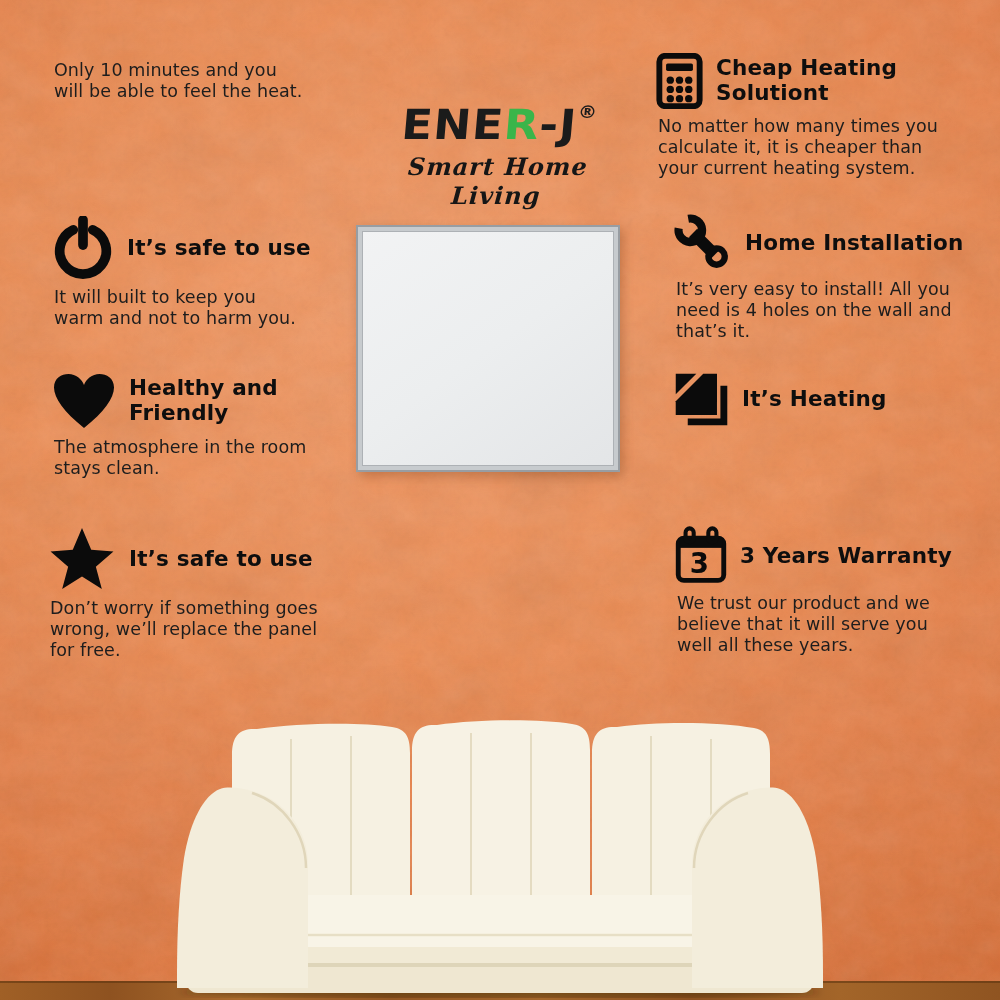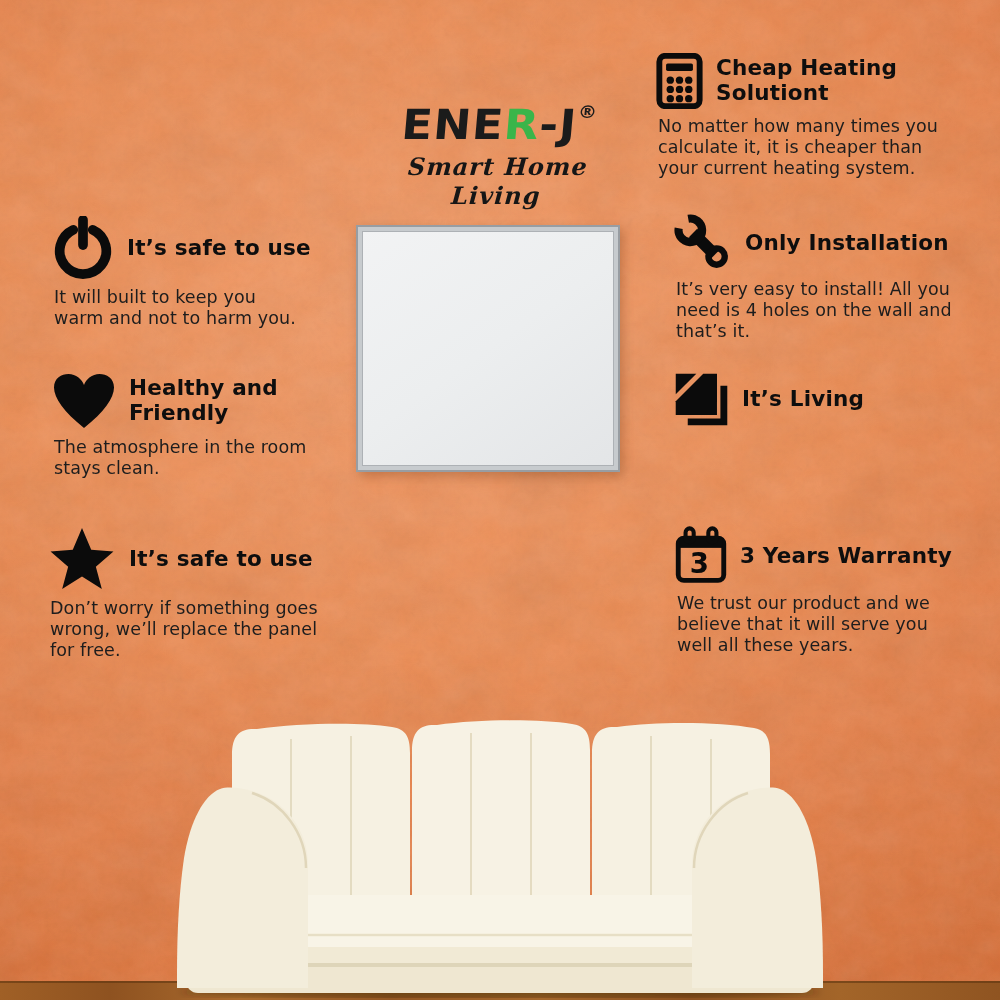--- a/index.html
+++ b/index.html
@@ -140,20 +140,22 @@
 
     <g>
       <path d="M60,86 C44,92 30,118 24,155 C19,190 17,228 17,272 L17,285 L148,285 L148,162 C148,126 124,97 92,88 C81,85 68,83 60,86 Z" fill="#F3EDDB"></path>
       <path d="M620,86 C636,92 650,118 656,155 C661,190 663,228 663,272 L663,285 L532,285 L532,162 C532,126 556,97 588,88 C599,85 612,83 620,86 Z" fill="#F3EDDB"></path>
       <path d="M146,165 C146,130 122,99 92,90" stroke="#E0D6BA" stroke-width="2.5" fill="none"></path>
       <path d="M534,165 C534,130 558,99 588,90" stroke="#E0D6BA" stroke-width="2.5" fill="none"></path>
     </g>
   </svg>
 
   <section class="feature pos-l1">
+    <p class="f-body">Only 10 minutes and you
+will be able to feel the heat.</p>
   </section>
 
   <section class="feature pos-l2">
     <div class="f-head">
       <span class="f-icon">
         <svg width="62" height="64" viewBox="0 0 64 66">
             <path d="M42.1,14.2 A24,24 0 1 1 21.9,14.2" fill="none" stroke="#0B0B0B" stroke-width="10" stroke-linecap="round"></path>
             <line x1="32" y1="4" x2="32" y2="30" stroke="#0B0B0B" stroke-width="10" stroke-linecap="round"></line>
           </svg>
       </span>
@@ -220,37 +222,37 @@
 
   <section class="feature pos-r2">
     <div class="f-head">
       <span class="f-icon">
         <svg width="58" height="58" viewBox="0 0 64 64">
             <line x1="21" y1="21" x2="45" y2="45" stroke="#0B0B0B" stroke-width="13"></line>
             <path d="M15.7,5.2 A13,13 0 1 1 5.2,15.7" fill="none" stroke="#0B0B0B" stroke-width="9"></path>
             <circle cx="47" cy="47" r="9" fill="none" stroke="#0B0B0B" stroke-width="7"></circle>
           </svg>
       </span>
-      <h2 class="f-title">Only Installation</h2>
+      <h2 class="f-title">Home Installation</h2>
     </div>
     <p class="f-body">It’s very easy to install! All you
 need is 4 holes on the wall and
 that’s it.</p>
   </section>
 
   <section class="feature pos-r3">
     <div class="f-head">
       <span class="f-icon">
         <svg width="55" height="57" viewBox="0 0 64 64">
             <path d="M54,16 L62,16 L62,62 L16,62 L16,54 L54,54 Z" fill="#0B0B0B"></path>
             <path d="M34,2 L50,2 L50,50 L2,50 L2,34 Z" fill="#0B0B0B"></path>
             <path d="M2,2 L26,2 L2,26 Z" fill="#0B0B0B"></path>
           </svg>
       </span>
-      <h2 class="f-title">It’s Living</h2>
+      <h2 class="f-title">It’s Heating</h2>
     </div>
   </section>
 
   <section class="feature pos-r4">
     <div class="f-head">
       <span class="f-icon">
         <svg width="52" height="60" viewBox="0 0 64 72">
             <rect x="4" y="14" width="56" height="52" rx="7" fill="none" stroke="#0B0B0B" stroke-width="6"></rect>
             <rect x="6" y="15" width="52" height="11" fill="#0B0B0B"></rect>
             <rect x="13" y="2" width="10" height="17" rx="5" fill="none" stroke="#0B0B0B" stroke-width="5"></rect>

